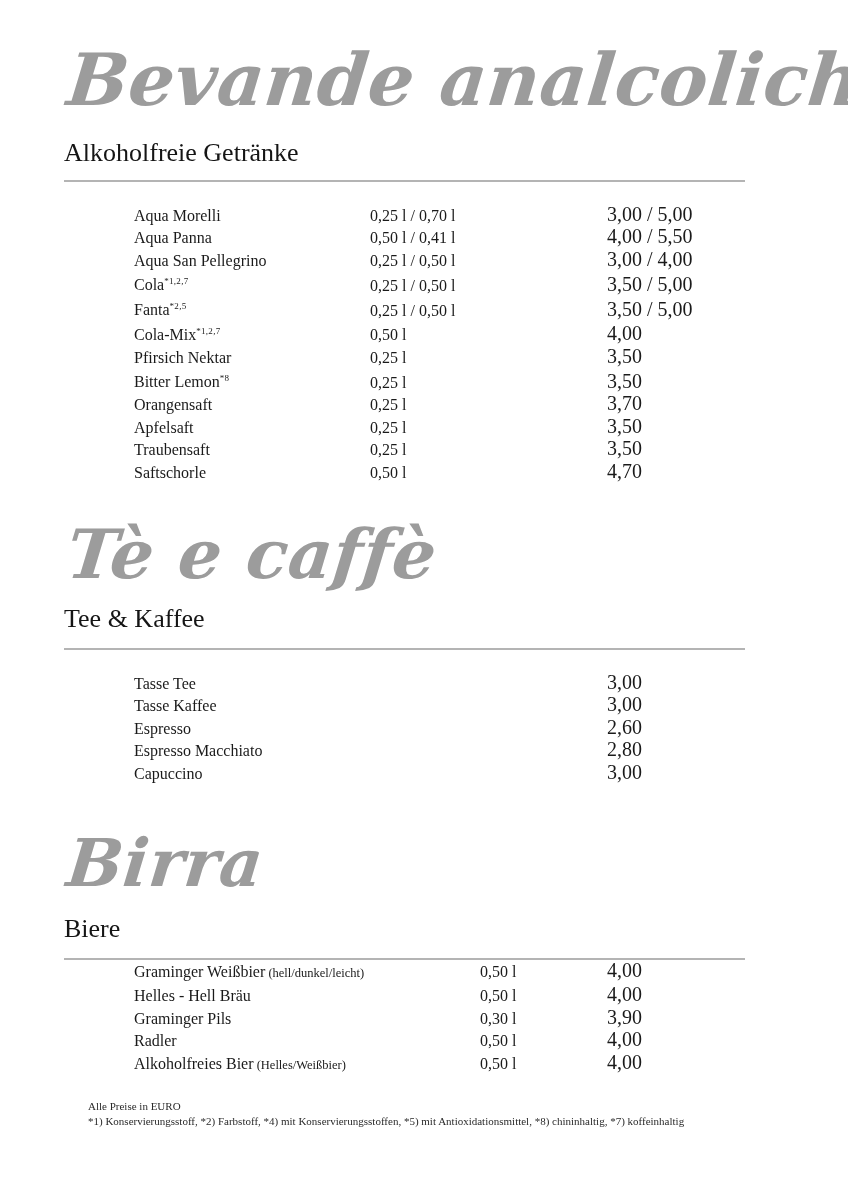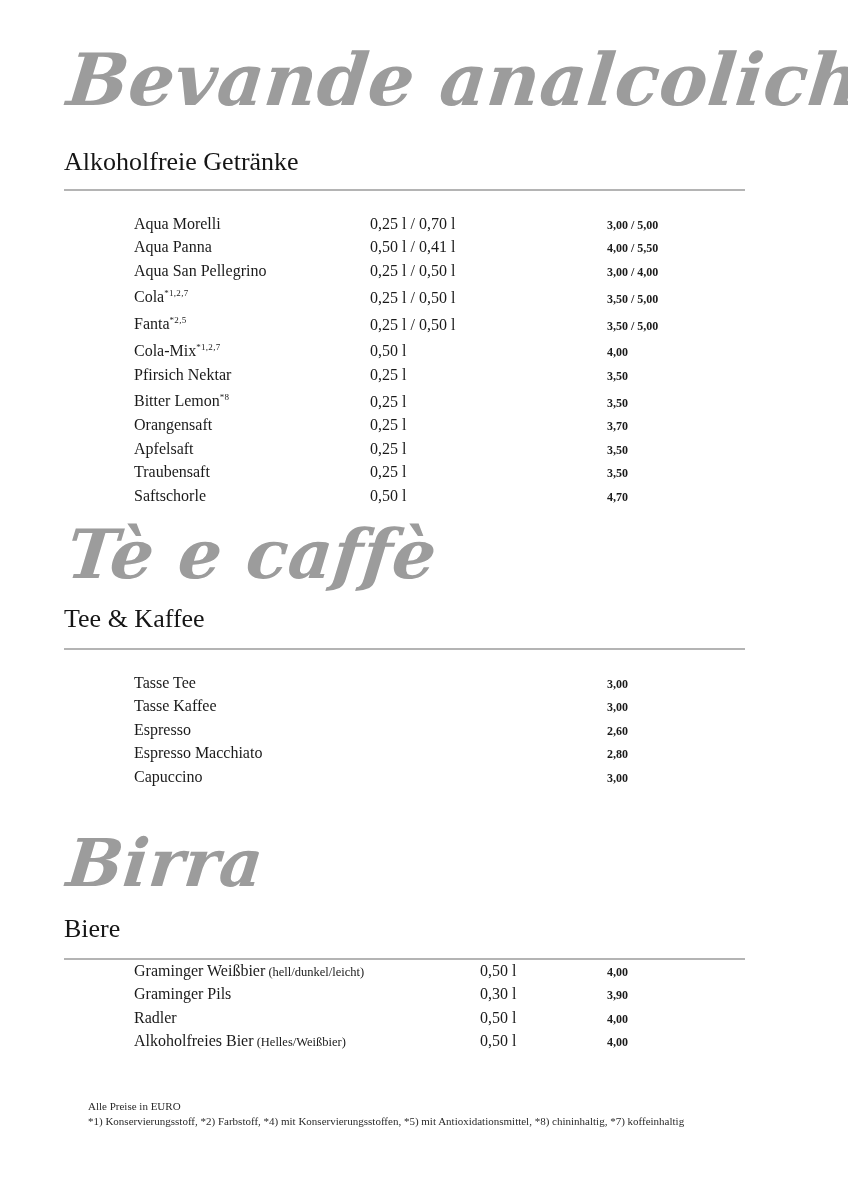--- a/index.html
+++ b/index.html
@@ -73,21 +73,21 @@
     font-size: 16px;
     line-height: 21.5px;
   }
   table.items td {
     padding: 0;
     vertical-align: baseline;
     white-space: nowrap;
   }
   td.name      { font-size: 16px; }
   td.size      { font-size: 16px; }
-  td.price     { font-size: 12px; font-weight: bold; }
+  td.price     { font-size: 20px; }
 
   
   .sec-drinks td.name  { width: 236px; }
   .sec-drinks td.size  { width: 237px; }
 
   .sec-hot   td.name   { width: 473px; }
   .sec-hot   td.size   { width: 0px; }
 
   .sec-beer  td.name   { width: 346px; }
   .sec-beer  td.size   { width: 127px; }
@@ -114,21 +114,21 @@
   .footer div { white-space: nowrap; }
 </style>
 </head>
 <body>
 
 <div class="page">
 
   <div class="section" style="top:44px;">
     <div class="section-head">
       <h1 class="script-title t1">Bevande analcoliche</h1>
-      <h2 class="sub-title" style="margin-top:31px;">Alkoholfreie Getränke</h2>
+      <h2 class="sub-title" style="margin-top:22px;">Alkoholfreie Getränke</h2>
     </div>
     <div class="rule" style="margin-top:12px;"></div>
     <table class="items sec-drinks" style="margin-top:22px;">
       <tbody>
           <tr>
             <td class="name">Aqua Morelli</td>
             <td class="size">0,25 l / 0,70 l</td>
             <td class="price">3,00 / 5,00</td>
           </tr>
           <tr>
@@ -234,20 +234,25 @@
     </div>
     <div class="rule" style="margin-top:14px;"></div>
     <table class="items sec-beer" style="">
       <tbody>
           <tr>
             <td class="name">Graminger Weißbier<span class="paren"> (hell/dunkel/leicht)</span></td>
             <td class="size">0,50 l</td>
             <td class="price">4,00</td>
           </tr>
           <tr>
+            <td class="name">Helles - Hell Bräu</td>
+            <td class="size">0,50 l</td>
+            <td class="price">4,00</td>
+          </tr>
+          <tr>
             <td class="name">Graminger Pils</td>
             <td class="size">0,30 l</td>
             <td class="price">3,90</td>
           </tr>
           <tr>
             <td class="name">Radler</td>
             <td class="size">0,50 l</td>
             <td class="price">4,00</td>
           </tr>
           <tr>

